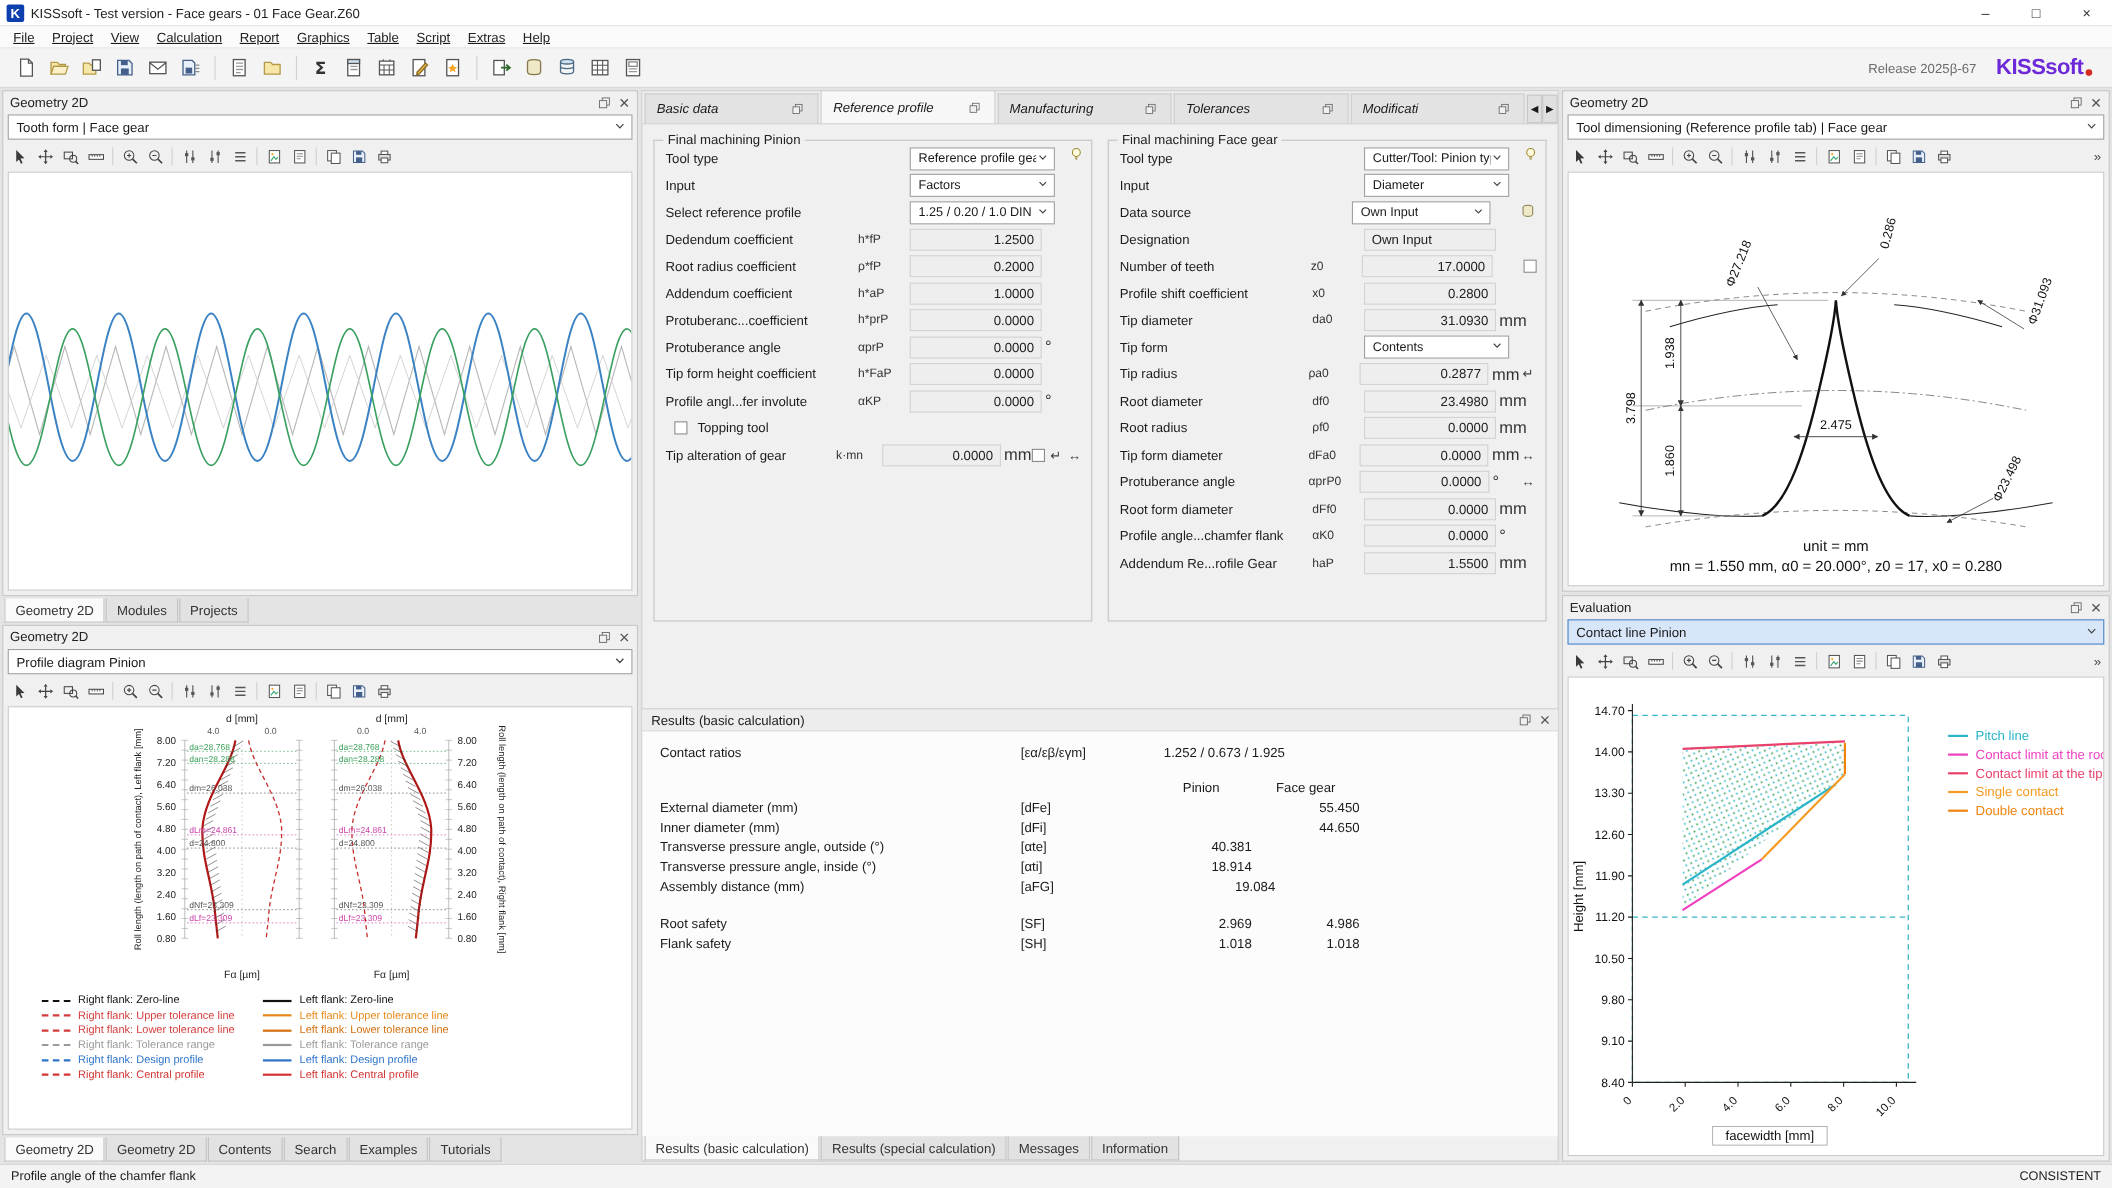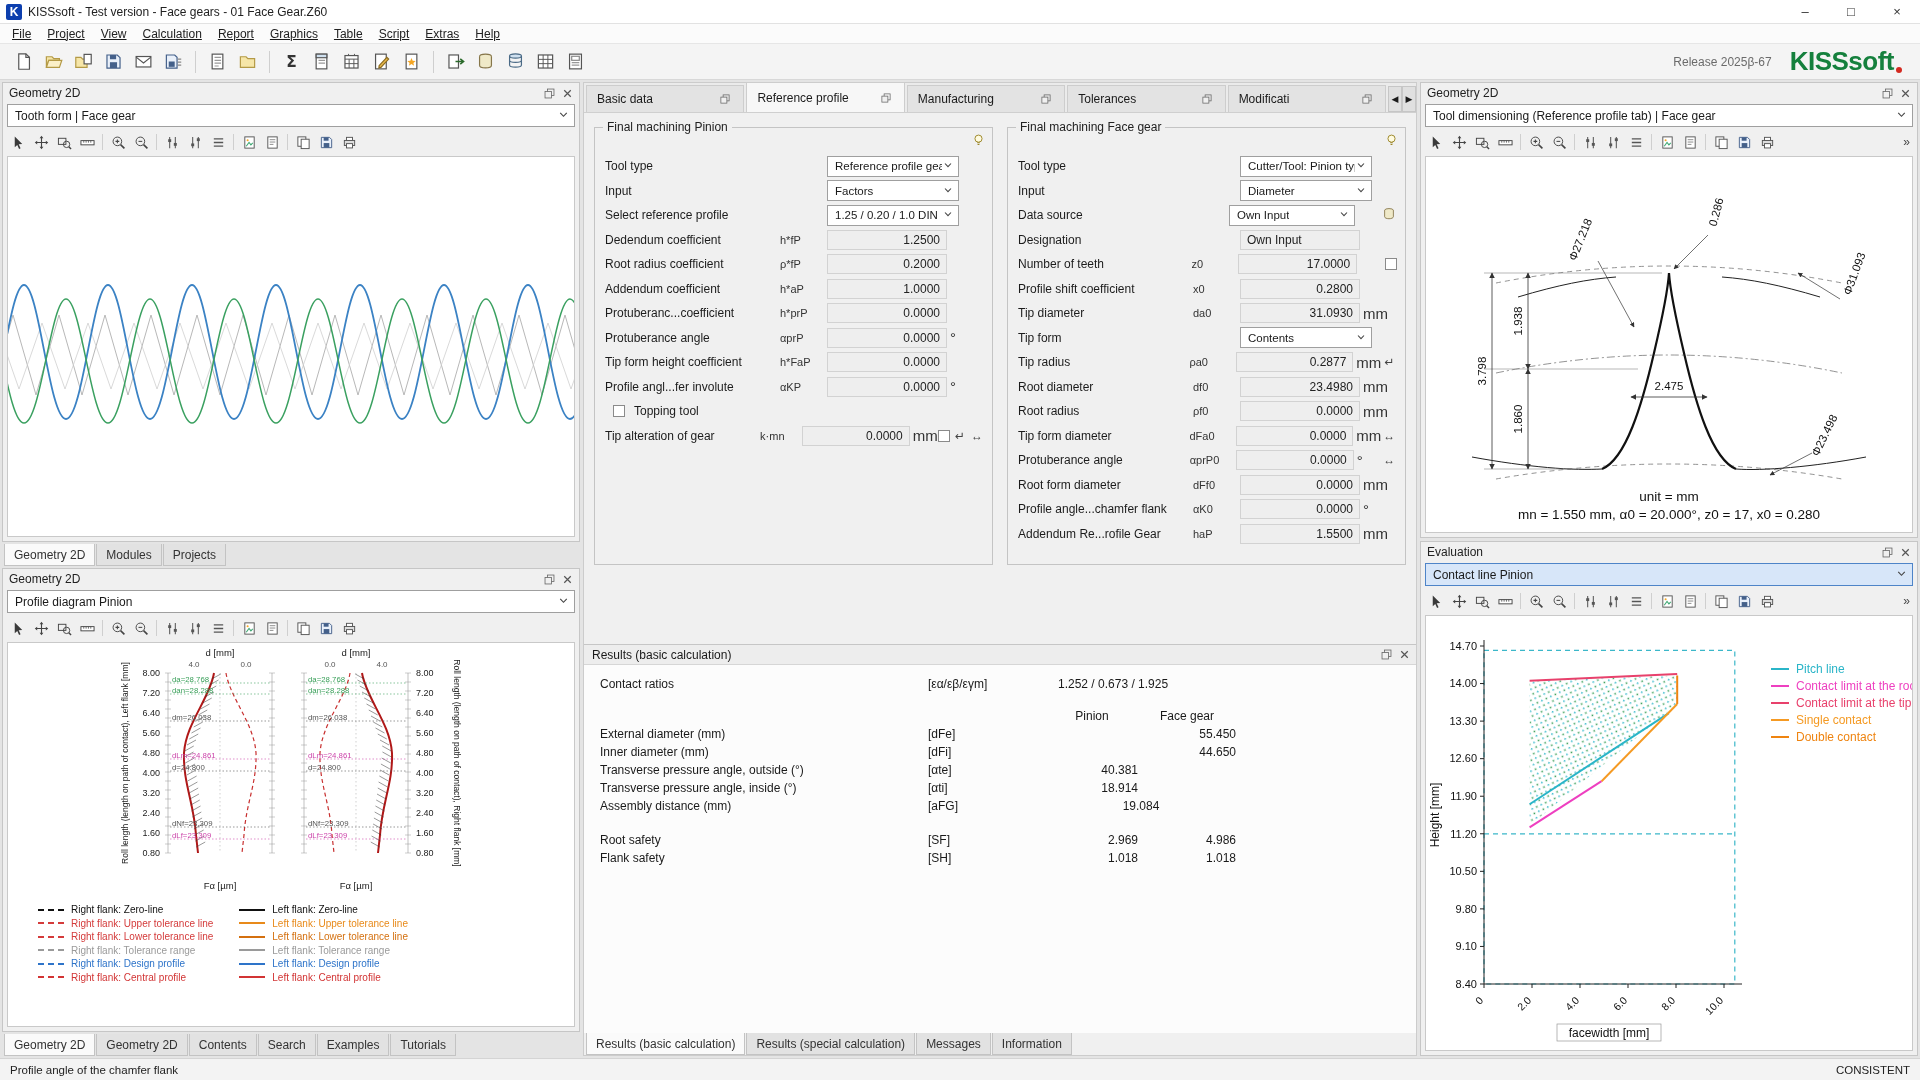--- a/index.html
+++ b/index.html
@@ -15,21 +15,21 @@
   .winbtns { display:flex; height:24px; }
   .wbtn { width:46px; display:flex; align-items:center; justify-content:center; font-size:13px; color:#333; }
   .menubar { height:20px; background:#fbfbfb; border-bottom:1px solid #e6e6e6; display:flex; align-items:center; padding-left:4px;text-decoration:underline; }
   .menu-item { padding:2px 8px; color:#222; }
   .toolbar { height:36px; background:#f4f4f4; border-bottom:1px solid #d8d8d8; display:flex; align-items:center; padding:0 10px; }
   .tb-icons { display:flex; align-items:center; gap:3px; flex:1; }
   .tbtn { width:27px; height:27px; display:flex; align-items:center; justify-content:center; border-radius:2px; }
   .tsep { width:1px; height:22px; background:#cfcfcf; margin:0 5px; }
   .tb-right { display:flex; align-items:center; gap:18px; padding-right:8px; }
   .release { color:#6b6b6b; font-size:12px; }
-  .logo { color:#15803d; font-weight:bold; font-size:26px; letter-spacing:-0.5px; display:flex; align-items:flex-end; }
+  .logo { color:#6d28d9; font-weight:bold; font-size:20px; letter-spacing:-0.5px; display:flex; align-items:flex-end; }
   .logodot { width:6px; height:6px; background:#d42a20; border-radius:50%; margin:0 0 4px 2px; }
 
   
   .main { flex:1; display:flex; padding:2px; gap:3px; background:#e4e4e4; min-height:0; }
   .col-left { width:578px; display:flex; flex-direction:column; gap:2px; min-height:0; }
   .col-center { flex:1; display:flex; flex-direction:column; min-width:0; background:#f0f0f0; border:1px solid #cccccc; }
   .col-right { width:498px; display:flex; flex-direction:column; gap:3px; min-height:0; }
 
   .panel { background:#f0f0f0; border:1px solid #c6c6c6; display:flex; flex-direction:column; min-height:0; }
   .phead { height:20px; display:flex; align-items:center; justify-content:space-between; padding:0 4px 0 6px; font-size:12px; color:#222; }
@@ -44,28 +44,28 @@
   .psep { width:1px; height:16px; background:#cfcfcf; margin:0 3px; }
   .pmore { margin-left:auto; font-size:12px; color:#444; padding:0 3px; }
   .canvas { background:#fff; border:1px solid #c9c9c9; margin:0 4px 4px; flex:1; overflow:hidden; }
 
   .tabrow { display:flex; height:22px; align-items:stretch; padding-left:2px; gap:1px; }
   .tab { display:flex; align-items:center; gap:6px; padding:0 9px; border:1px solid #c3c3c3; border-top:none;
     background:#e2e2e2; font-size:12px; color:#333; }
   .tab.active { background:#fafafa; }
 
   
-  .ctabbar { display:flex; height:30px; background:#ebebeb; border-bottom:1px solid #cfcfcf; align-items:flex-end; padding-left:2px; }
+  .ctabbar { display:flex; height:30px; background:#ebebeb; border-bottom:1px solid #cfcfcf; align-items:flex-end; padding-left:2px;font-style:italic; }
   .ctab { width:196px; height:27px; display:flex; align-items:center; justify-content:space-between; padding:0 10px;
     background:#e3e3e3; border:1px solid #cdcdcd; border-bottom:none; margin-right:2px; font-size:12px; }
   .ctab.active { background:#f7f7f7; height:30px; }
   .ctab-scroll { margin-left:auto; display:flex; }
   .cs-btn { width:14px; height:26px; display:flex; align-items:center; justify-content:center; background:#e0e0e0; border:1px solid #c6c6c6; font-size:9px; }
   .form-area { flex:1; display:flex; gap:14px; padding:14px 10px 0; min-height:0; }
-  .groupbox { width:calc(50% - 7px); height:438px; border:1px solid #c4c4c4; position:relative; padding:26px 8px 8px 10px; }
+  .groupbox { width:calc(50% - 7px); height:438px; border:1px solid #c4c4c4; position:relative; padding:4px 8px 8px 10px; }
   .gtitle { position:absolute; top:-8px; left:8px; background:#f0f0f0; padding:0 4px; font-size:12px; color:#222; }
   .gbulb { position:absolute; top:4px; right:6px; }
   .frow { display:flex; align-items:center; height:24.5px; gap:3px; }
   .lbl { width:172px; overflow:hidden; white-space:nowrap; color:#1c1c1c; }
   .sym { width:44px; font-size:11px; color:#333; overflow:hidden; white-space:nowrap; }
   .numval { width:120px; height:20px; background:#eeeeee; border:1px solid #d2d2d2; text-align:right;
     padding:2px 6px; font-size:12px; color:#222; }
   .numval.tleft { text-align:left; }
   .combo.sm { width:132px; height:21px; font-size:11.5px;align-items:center; }
   .combo.sm .cval { overflow:hidden; white-space:nowrap; }

